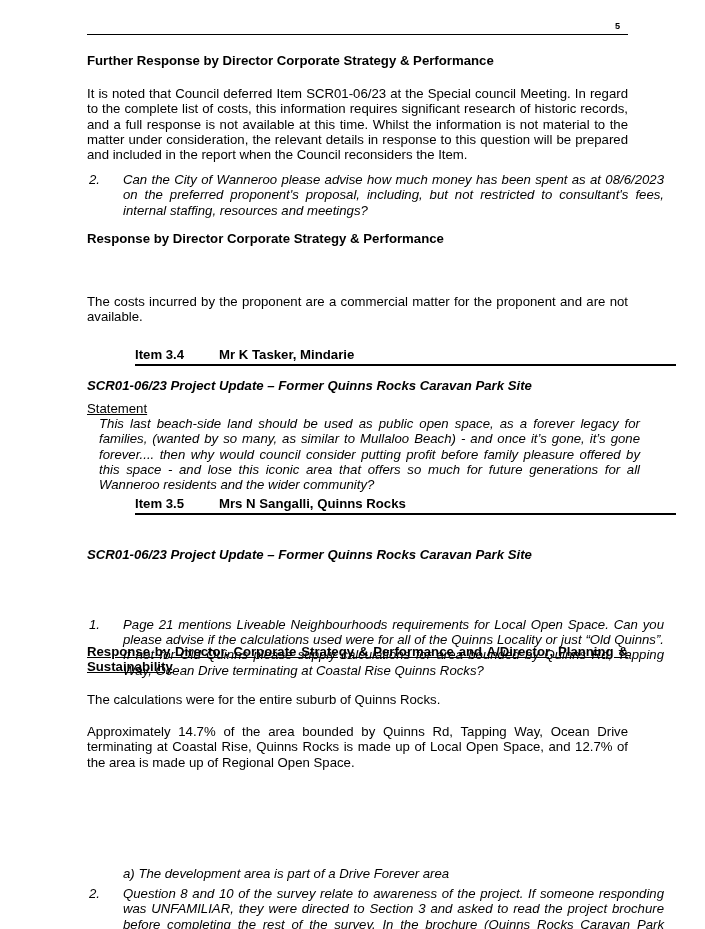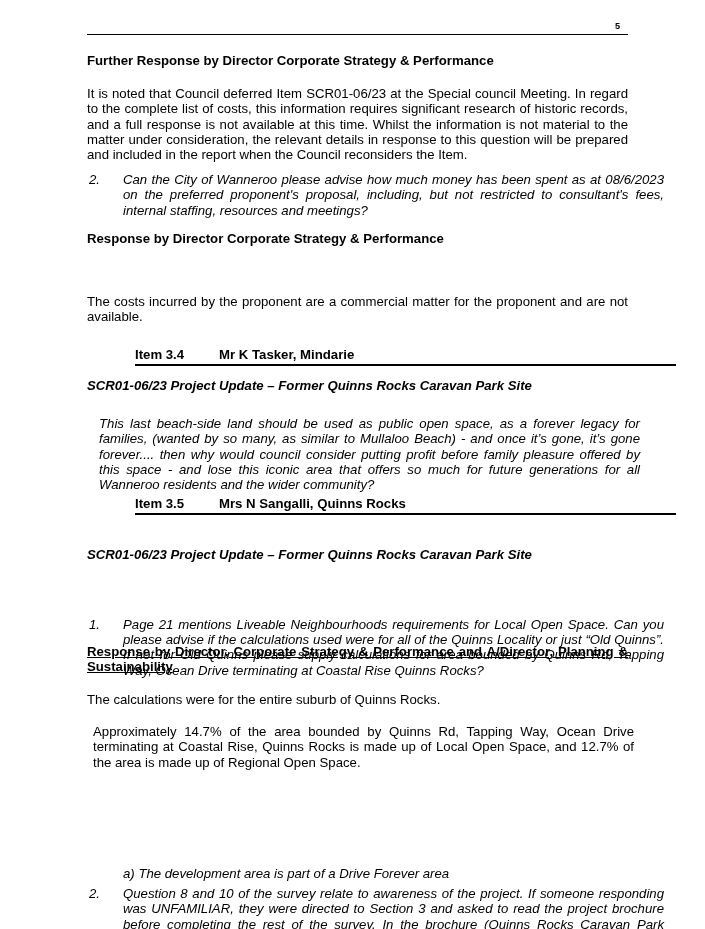--- a/index.html
+++ b/index.html
@@ -50,20 +50,23 @@
     <p class="last">The costs incurred by the proponent are a commercial matter for the proponent and are not available.</p>
   </div>
 
   <div class="item-hdr" style="top:347px;">
     <span class="lbl">Item 3.4</span>
     <span class="who">Mr K Tasker, Mindarie</span>
   </div>
 
   <div class="blk h ital" style="top:378px;">SCR01-06/23 Project Update – Former Quinns Rocks Caravan Park Site</div>
 
+  <div class="blk" style="top:401px;">
+    <p class="u">Statement</p>
+  </div>
   <div class="blk" style="top:416px;margin-left:12px;">
     <p class="ital last">This last beach-side land should be used as public open space, as a forever legacy for families, (wanted by so many, as similar to Mullaloo Beach) - and once it’s gone, it’s gone forever.... then why would council consider putting profit before family pleasure offered by this space - and lose this iconic area that offers so much for future generations for all Wanneroo residents and the wider community?</p>
   </div>
 
   <div class="item-hdr" style="top:496px;">
     <span class="lbl">Item 3.5</span>
     <span class="who">Mrs N Sangalli, Quinns Rocks</span>
   </div>
 
   <div class="blk h ital" style="top:547px;">SCR01-06/23 Project Update – Former Quinns Rocks Caravan Park Site</div>
@@ -73,21 +76,21 @@
     <p class="ital last">Page 21 mentions Liveable Neighbourhoods requirements for Local Open Space. Can you please advise if the calculations used were for all of the Quinns Locality or just “Old Quinns”. If not for Old Quinns please supply calculations for area bounded by Quinns Rd, Tapping Way, Ocean Drive terminating at Coastal Rise Quinns Rocks?</p>
   </div>
 
   <div class="blk" style="top:644px;">
     <p class="bold last">Response by Director, Corporate Strategy &amp; Performance and A/Director, Planning &amp; Sustainability</p>
   </div>
 
   <div class="blk" style="top:692px;">
     <p class="last">The calculations were for the entire suburb of Quinns Rocks.</p>
   </div>
-  <div class="blk" style="top:724px;margin-left:6px;">
+  <div class="blk" style="top:724px;">
     <p class="last">Approximately 14.7% of the area bounded by Quinns Rd, Tapping Way, Ocean Drive terminating at Coastal Rise, Quinns Rocks is made up of Local Open Space, and 12.7% of the area is made up of Regional Open Space.</p>
   </div>
 
   <div class="blk numq" style="top:779px;">
     <span class="num">2.</span>
     <p class="ital last">Question 8 and 10 of the survey relate to awareness of the project. If someone responding was UNFAMILIAR, they were directed to Section 3 and asked to read the project brochure before completing the rest of the survey. In the brochure (Quinns Rocks Caravan Park Information Brochure) can the City please show where they identified to AN UNFAMILIAR respondent?</p>
   </div>
 
   <div class="blk" style="top:866px; padding-left:36px; width:505px;">
     <p class="ital last">a) The development area is part of a Drive Forever area</p>

